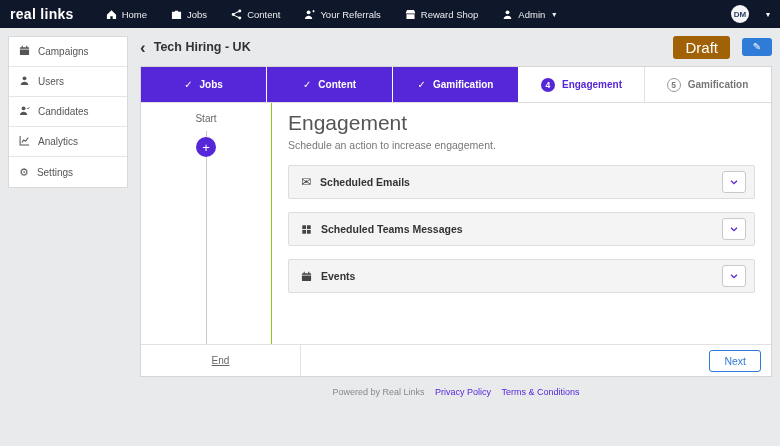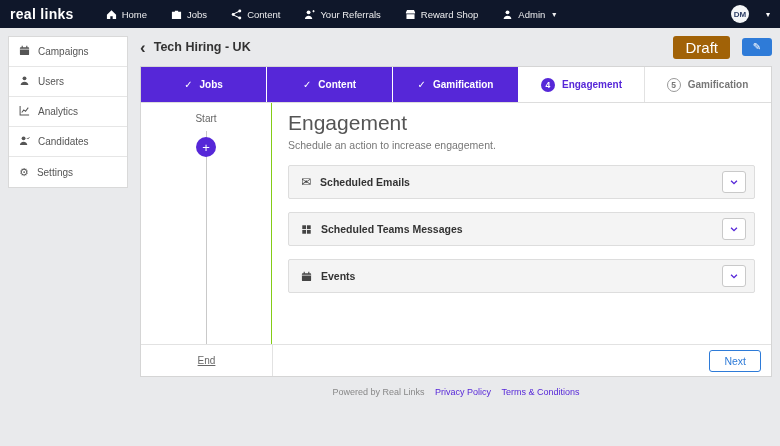--- a/index.html
+++ b/index.html
@@ -95,21 +95,21 @@
   .p-icon .glyph{ font-size:12px; line-height:1; }
   .panel .p-label{ flex:1; font-size:10.5px; font-weight:bold; color:#333; }
   .chev-btn{
     width:24px; height:22px; background:#fff; border:1px solid #c9c9c9;
     border-radius:3px; cursor:pointer; display:flex; align-items:center;
     justify-content:center; color:#5627d8;
   }
   .chev-btn.focused{ outline:2px solid #3d8fd8; }
   .card-footer{ display:flex; border-top:1px solid #e2e2e2; height:32px; }
   .end-cell{
-    width:132px; flex:none; border-right:1px solid #e2e2e2; display:flex;
+    width:160px; flex:none; border-right:1px solid #e2e2e2; display:flex;
     align-items:center; justify-content:center; font-size:10px; color:#666;text-decoration:underline;
   }
   .next-cell{ flex:1; display:flex; align-items:center; justify-content:flex-end; padding-right:10px; }
   .next-btn{
     background:#fff; border:1px solid #2e7bd8; color:#2e7bd8; font-size:10.5px;
     padding:4px 14px; border-radius:3px; cursor:pointer;
   }
   
   .page-footer{
     text-align:center; font-size:9px; color:#888; padding-top:10px;
@@ -196,33 +196,33 @@
       <span>Campaigns</span>
     </div>
     <div class="side-item">
       <span><svg width="11" height="11" viewBox="0 0 12 12" fill="#555">
             <circle cx="6" cy="3.6" r="2.1"></circle>
             <path d="M1.8 11c0-2.3 1.9-3.7 4.2-3.7S10.2 8.7 10.2 11z"></path>
           </svg></span>
       <span>Users</span>
     </div>
     <div class="side-item">
-      <span><svg width="11" height="11" viewBox="0 0 12 12" fill="none" stroke="#555" stroke-width="1.1">
-            <path d="M1.2 1v10h9.8"></path>
-            <path d="M3 8.2l2.2-2.8 1.9 1.5 3-4"></path>
-          </svg></span>
-      <span>Analytics</span>
-    </div>
-    <div class="side-item">
       <span><svg width="11" height="11" viewBox="0 0 12 12" fill="#555">
             <circle cx="5" cy="3.6" r="2.1"></circle>
             <path d="M1 11c0-2.3 1.8-3.7 4-3.7S9 8.7 9 11z"></path>
             <path d="M8.6 3.4l1 1 1.8-2" stroke="#555" stroke-width="1" fill="none"></path>
           </svg></span>
       <span>Candidates</span>
+    </div>
+    <div class="side-item">
+      <span><svg width="11" height="11" viewBox="0 0 12 12" fill="none" stroke="#555" stroke-width="1.1">
+            <path d="M1.2 1v10h9.8"></path>
+            <path d="M3 8.2l2.2-2.8 1.9 1.5 3-4"></path>
+          </svg></span>
+      <span>Analytics</span>
     </div>
     <div class="side-item">
       <span class="gear-glyph">⚙</span>
       <span>Settings</span>
     </div>
   </aside>
 
   <main class="main">
     <div class="page-header">
       <span class="back">‹</span>

